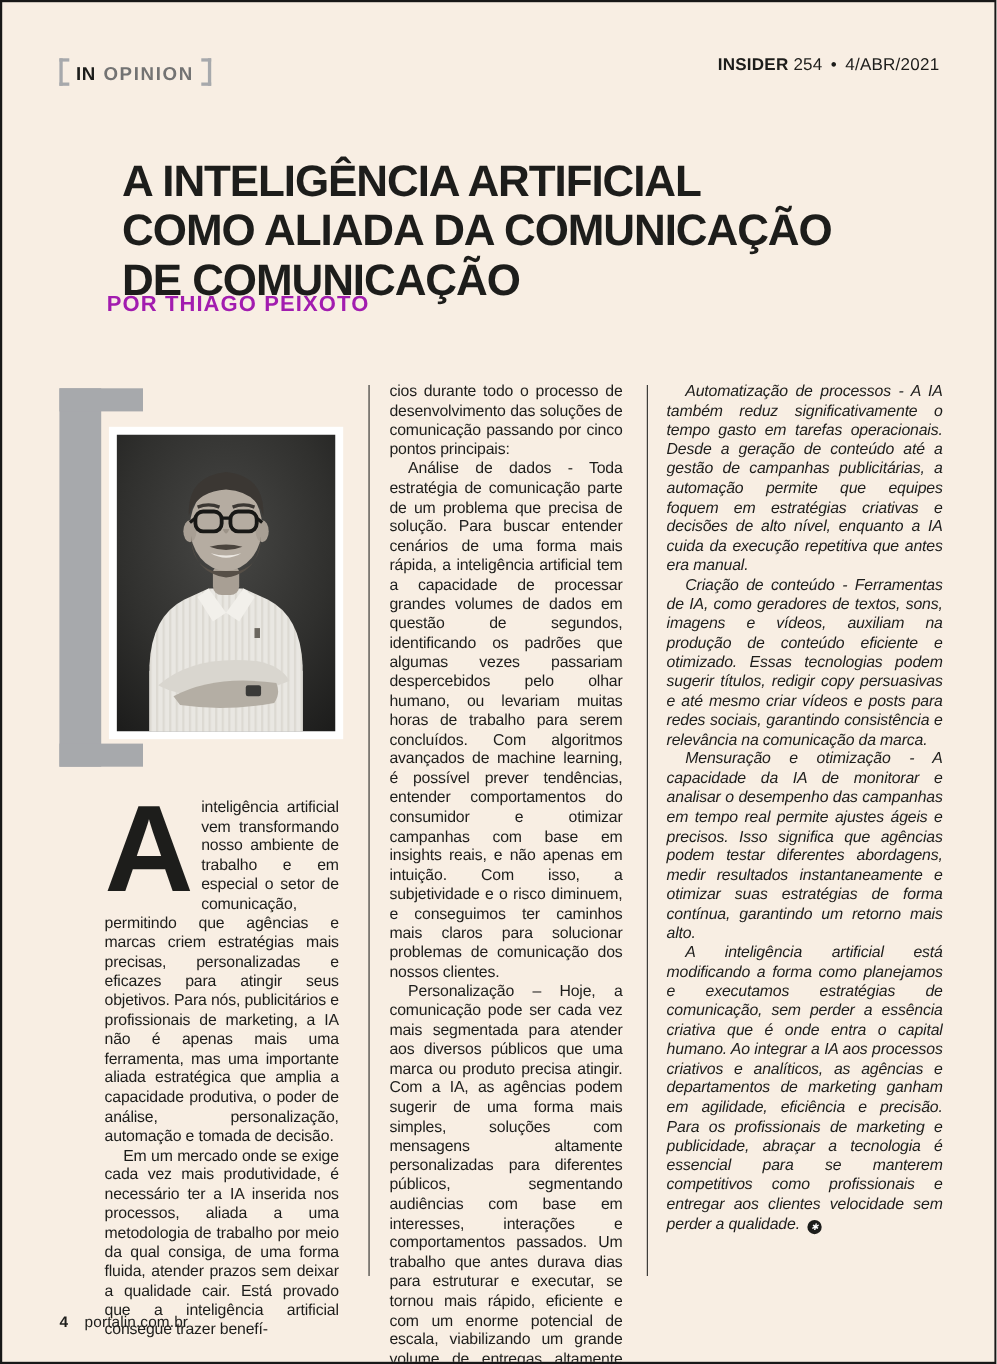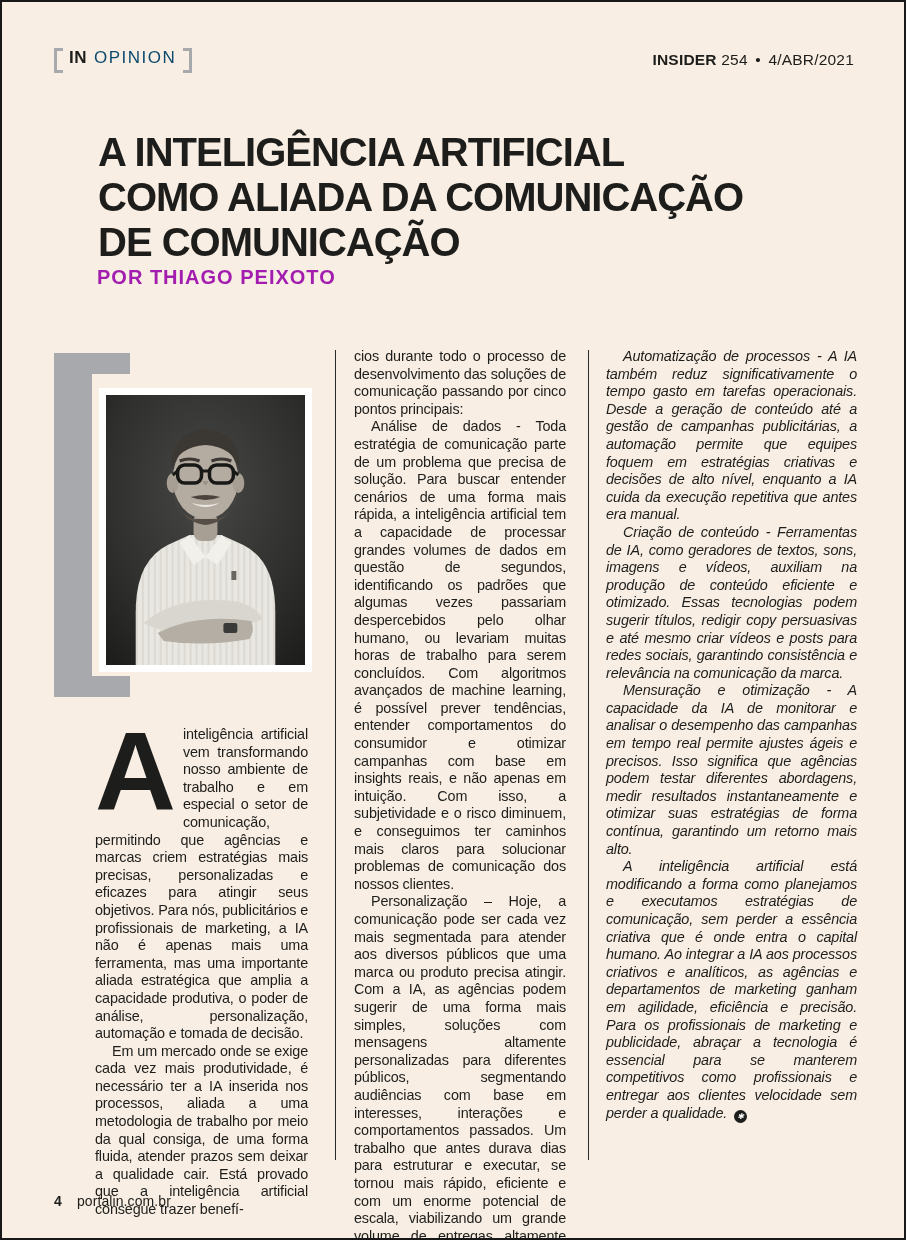--- a/index.html
+++ b/index.html
@@ -9,26 +9,26 @@
     height: 1240px;
     box-sizing: border-box;
     background: #f8eee3;
     border: 2px solid #181818;
     overflow: hidden;
     font-family: "Liberation Sans", sans-serif;
     color: #1d1d1b;
   }
 
   
-  .section-tag { position: absolute; left: 52px; top: 46px; display: flex; align-items: flex-start; height: 30px; }
+  .section-tag { position: absolute; left: 52px; top: 46px; display: flex; align-items: flex-end; height: 30px; }
   .brk { width: 9px; height: 25px; box-sizing: border-box; }
   .brk-l { border-left: 3px solid #a7a9ac; border-top: 3px solid #a7a9ac; border-bottom: 3px solid #a7a9ac; }
   .brk-r { border-right: 3px solid #a7a9ac; border-top: 3px solid #a7a9ac; border-bottom: 3px solid #a7a9ac; }
   .tag-in { font-weight: bold; font-size: 17px; letter-spacing: .5px; margin: 0 7px 0 6px; }
-  .tag-opinion { font-weight: normal; font-size: 17px; color: #0c4a6e; letter-spacing: 1.5px; margin-right: 7px; }
+  .tag-opinion { font-weight: bold; font-size: 17px; color: #737373; letter-spacing: 1.5px; margin-right: 7px; }
   .issue { position: absolute; right: 50px; top: 49px; font-size: 15.5px; letter-spacing: .2px; white-space: nowrap; }
   .issue .mag { font-weight: bold; }
   .issue .bullet { margin: 0 3px; }
 
   
   .title { position: absolute; left: 92px; top: 124px; font-size: 40px; font-weight: 700; line-height: 45px; letter-spacing: -1px; }
   .byline { position: absolute; left: 95px; top: 264px; font-size: 20px; font-weight: 700; color: #a21caf; letter-spacing: 1px; }
   .role { position: absolute; left: 95px; top: 290px; font-size: 15.5px; letter-spacing: .1px; }
 
   
@@ -77,21 +77,21 @@
     <span class="tag-opinion">OPINION</span>
     <span class="brk brk-r"></span>
   </div>
   <div class="issue">
     <span class="mag">INSIDER</span>
     <span>254</span>
     <span class="bullet">•</span>
     <span>4/ABR/2021</span>
   </div>
 
-  <h1 class="title" style="margin:4px;">
+  <h1 class="title" style="margin:17px;">
     <div>A INTELIGÊNCIA ARTIFICIAL</div>
     <div>COMO ALIADA DA COMUNICAÇÃO</div>
     <div>DE COMUNICAÇÃO</div>
   </h1>
   <div class="byline">POR THIAGO PEIXOTO</div>
 
   <div class="bracket-graphic">
     <div class="bar"></div>
       <div class="arm-t"></div>
       <div class="arm-b"></div>

